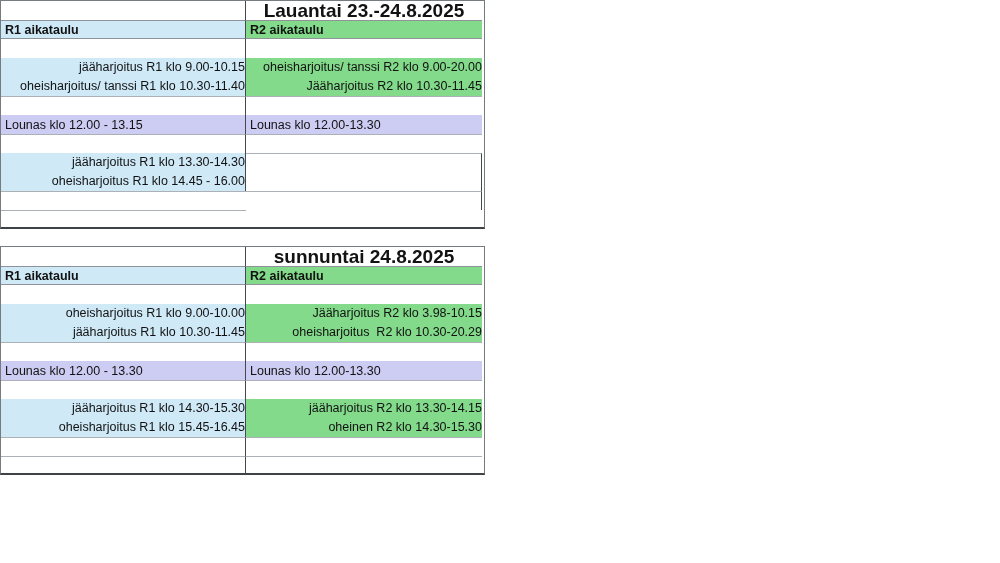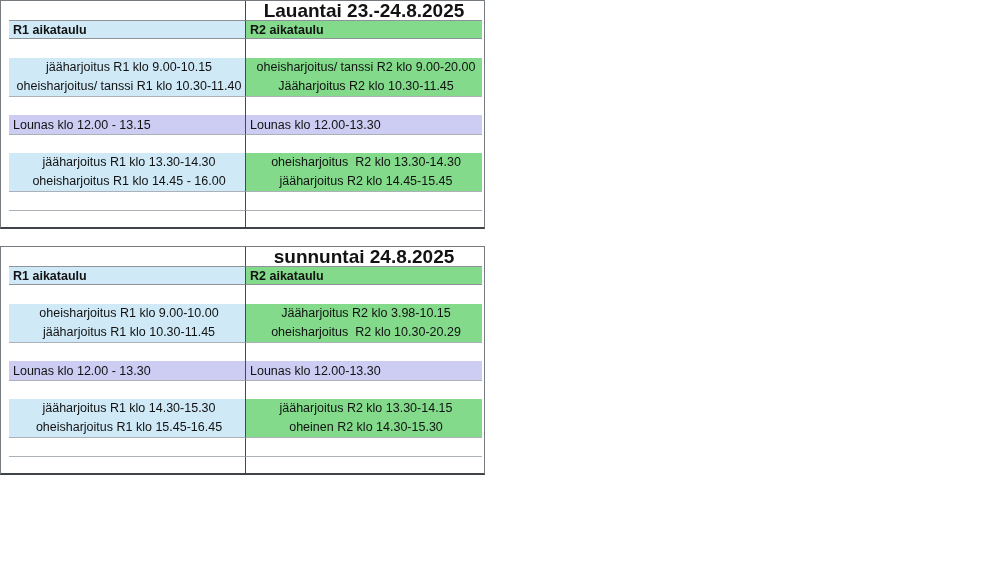--- a/index.html
+++ b/index.html
@@ -29,36 +29,36 @@
     box-sizing: content-box;
   }
   .cell {
     box-sizing: border-box;
     display: flex;
     align-items: center;
     padding-left: 4px;
     white-space: pre;
     overflow: hidden;
   }
-  .c1 { border-right: 1px solid #45494d; margin-left: 8px; }
+  .c1 { border-right: 1px solid #45494d; }
   .gl { border-top: 1px solid #abb1b6; }
   .hdr {
     font-weight: bold;
     border-top: 1px solid #8d9398;
     border-bottom: 1px solid #8d9398;
   }
   .r1 { background: var(--r1-fill, #cfe9f7); }
   .r2 { background: var(--r2-fill, #82da8a); }
   .lunch {
     background: var(--lunch-fill, #cdccf2);
     font-weight: normal;
   }
   .block {
     flex-direction: column;
-    align-items: center;
+    align-items: flex-end;
     justify-content: center;
     padding-left: 0;
   }
   .block .line {
     height: 19px;
     line-height: 19px;
     padding-left: 4px;
     white-space: pre;
   }
   .title-cell {
@@ -98,24 +98,20 @@
 
     <div class="cell c1 lunch">Lounas klo 12.00 - 13.15</div>
     <div class="cell lunch">Lounas klo 12.00-13.30</div>
 
     <div class="cell c1 empty gl"></div>
     <div class="cell empty gl"></div>
 
     <div class="cell c1 block r1">
       <div class="line">jääharjoitus R1 klo 13.30-14.30</div>
       <div class="line">oheisharjoitus R1 klo 14.45 - 16.00</div>
-    </div>
-    <div class="cell block r2">
-      <div class="line">oheisharjoitus  R2 klo 13.30-14.30</div>
-      <div class="line">jääharjoitus R2 klo 14.45-15.45</div>
     </div>
 
     <div class="cell c1 empty gl"></div>
     <div class="cell empty gl"></div>
 
     <div class="cell c1 empty gl"></div>
     <div class="cell empty gl"></div>
   </section>
 
   <section class="sched-table" style="top:246px">

